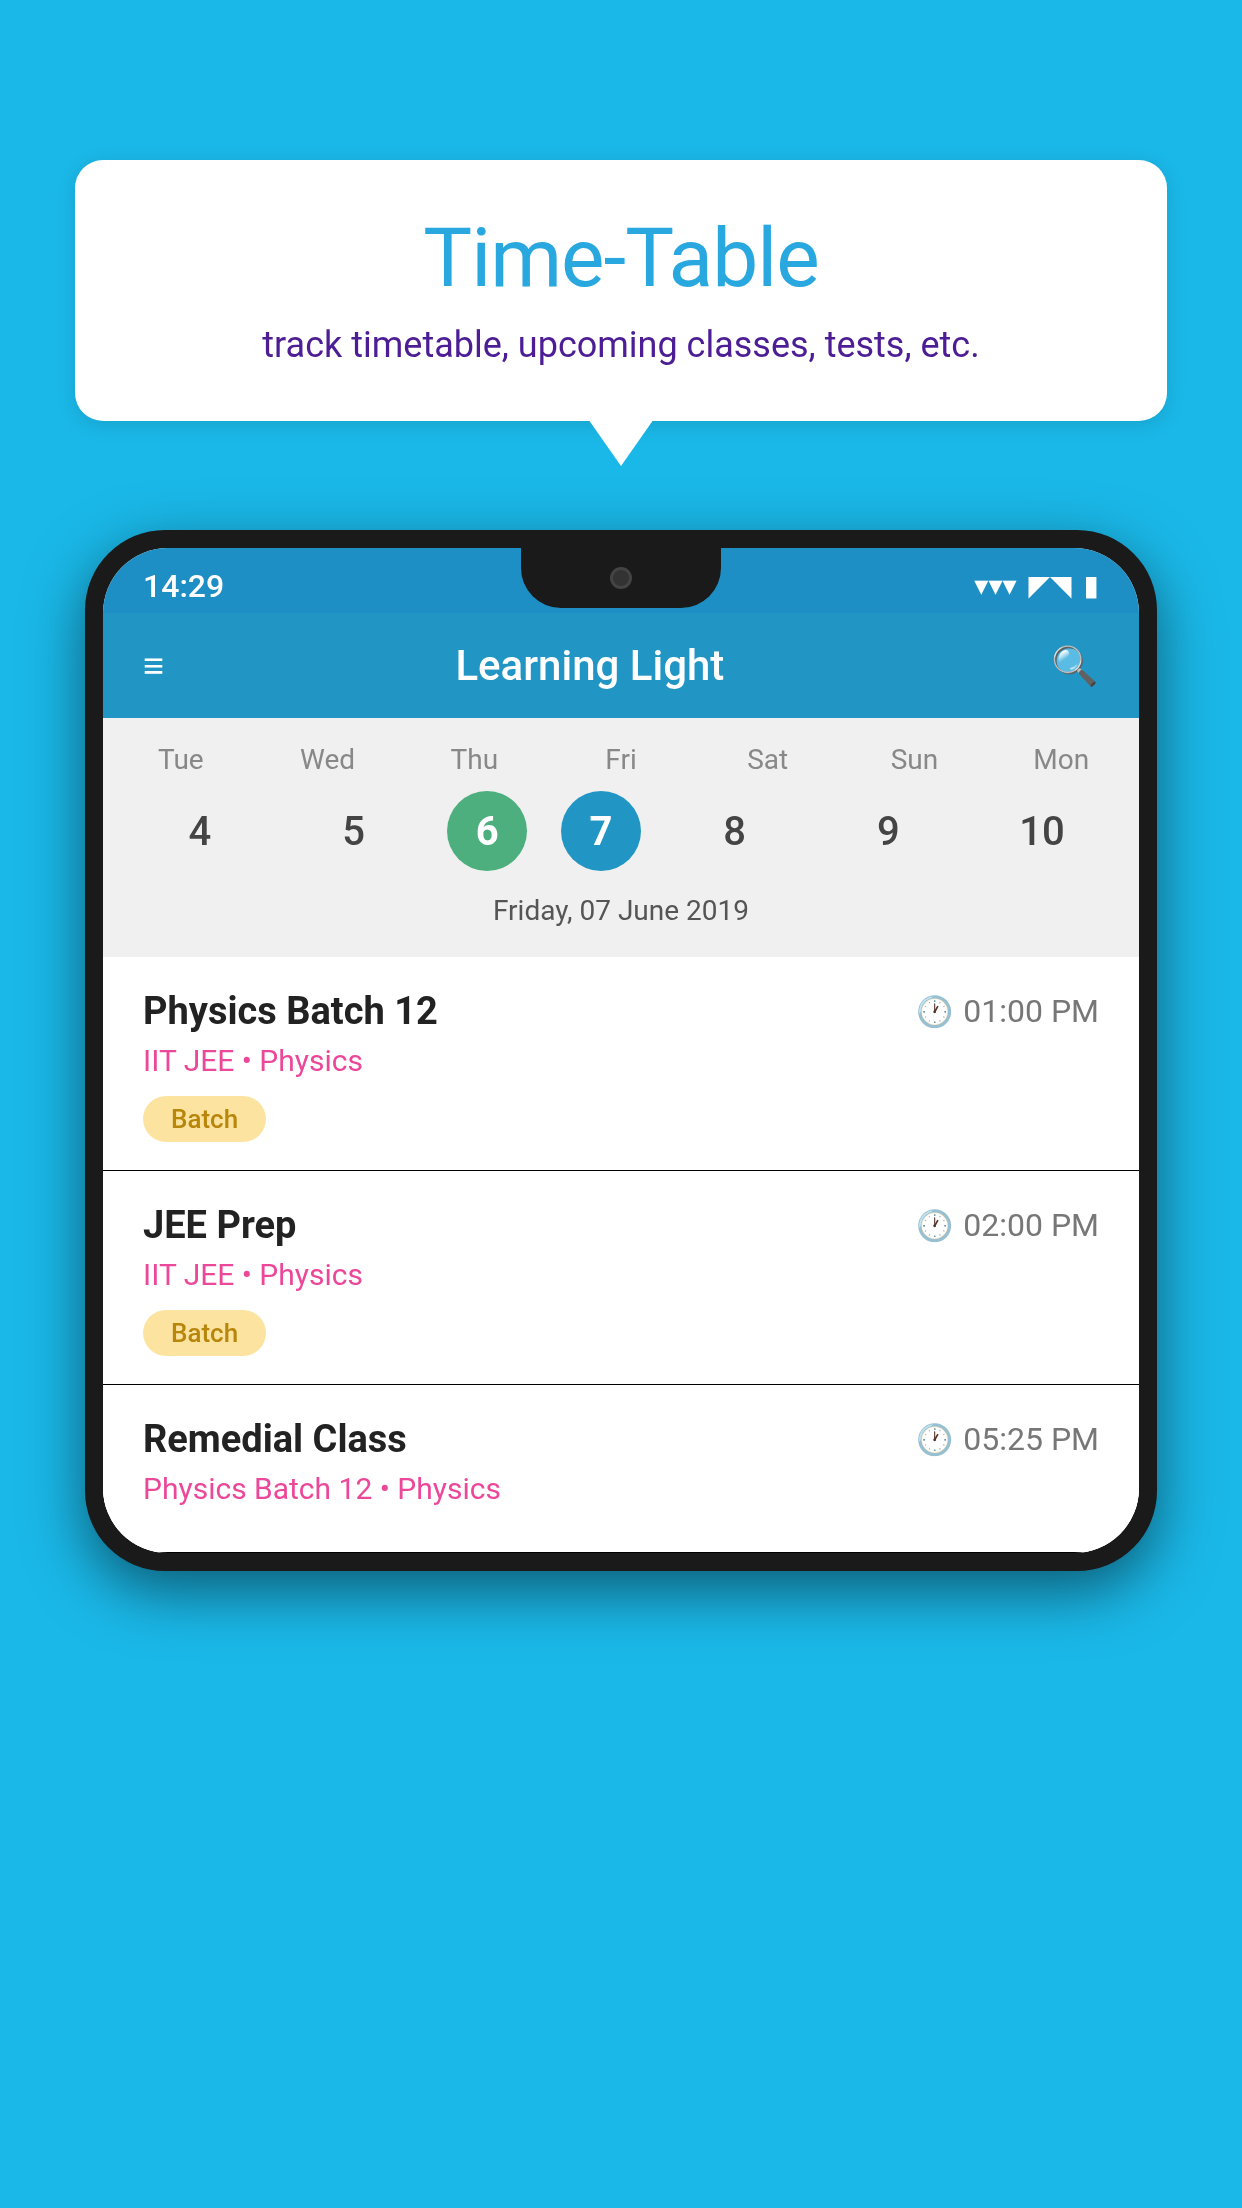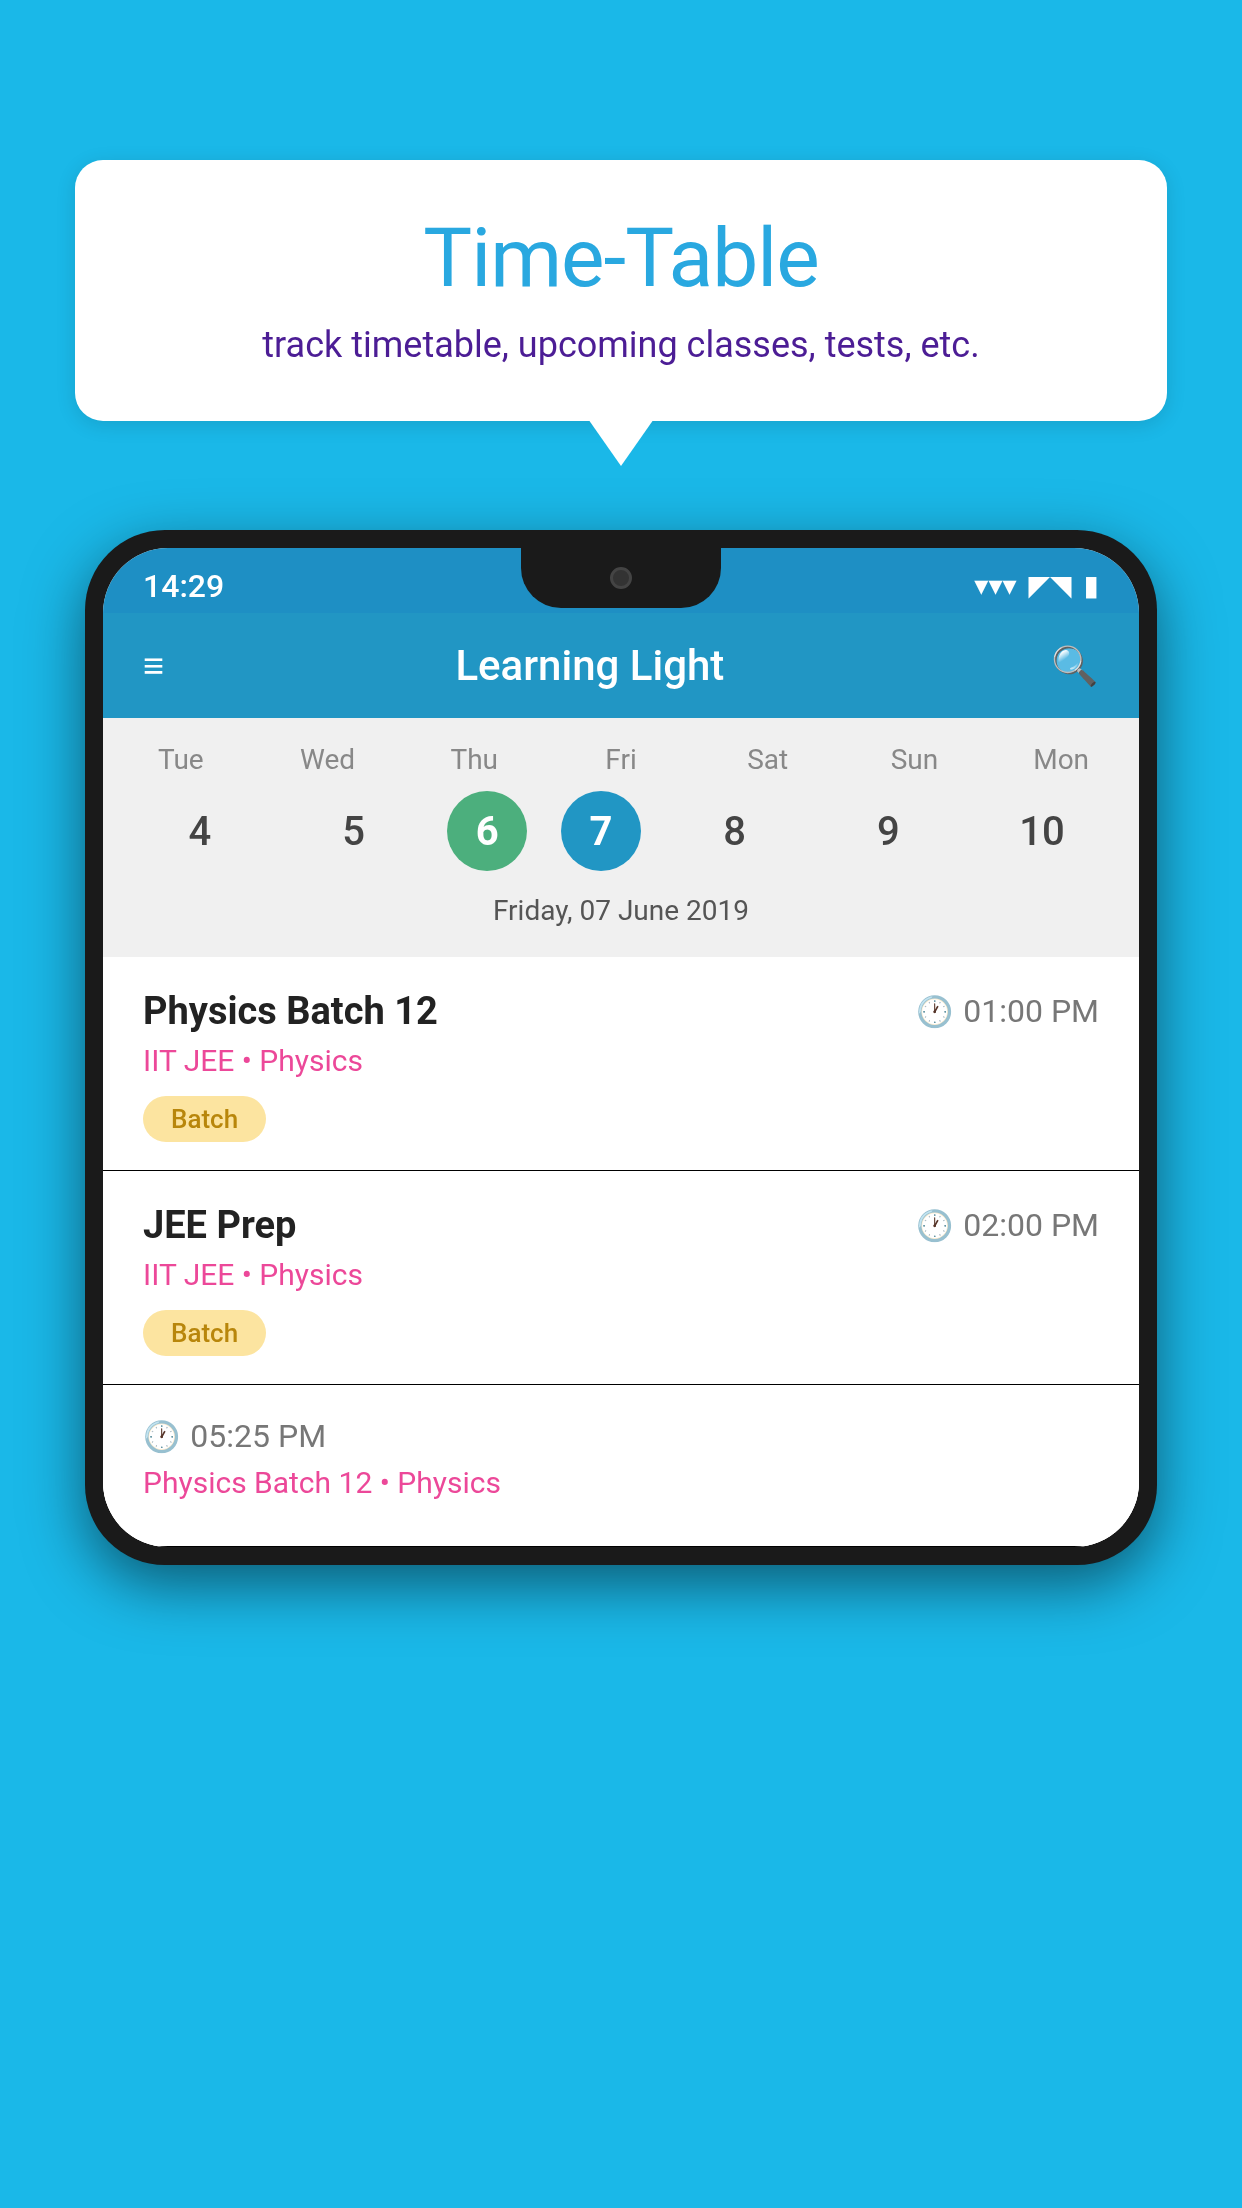--- a/index.html
+++ b/index.html
@@ -172,21 +172,21 @@
     }
 
     
     .calendar-strip {
       background: #f0f0f0;
       padding: 25px 20px 20px;
     }
 
     .days-row {
       display: flex;
-      justify-content: flex-end;
+      justify-content: space-between;
       margin-bottom: 15px;
       gap: 31px;
     }
 
     .day-name {
       font-size: 28px;
       color: #888;
       text-align: center;
       width: 120px;
     }
@@ -362,20 +362,21 @@
               <span class="clock-icon">🕐</span>
               02:00 PM
             </span>
           </div>
           <div class="class-course">IIT JEE • Physics</div>
           <span class="batch-tag">Batch</span>
         </div>
 
         <div class="class-item">
           <div class="class-header">
+            <span class="class-name">Remedial Class</span>
             <span class="class-time">
               <span class="clock-icon">🕐</span>
               05:25 PM
             </span>
           </div>
           <div class="class-course">Physics Batch 12 • Physics</div>
         </div>
 
       </div>
     </div>

